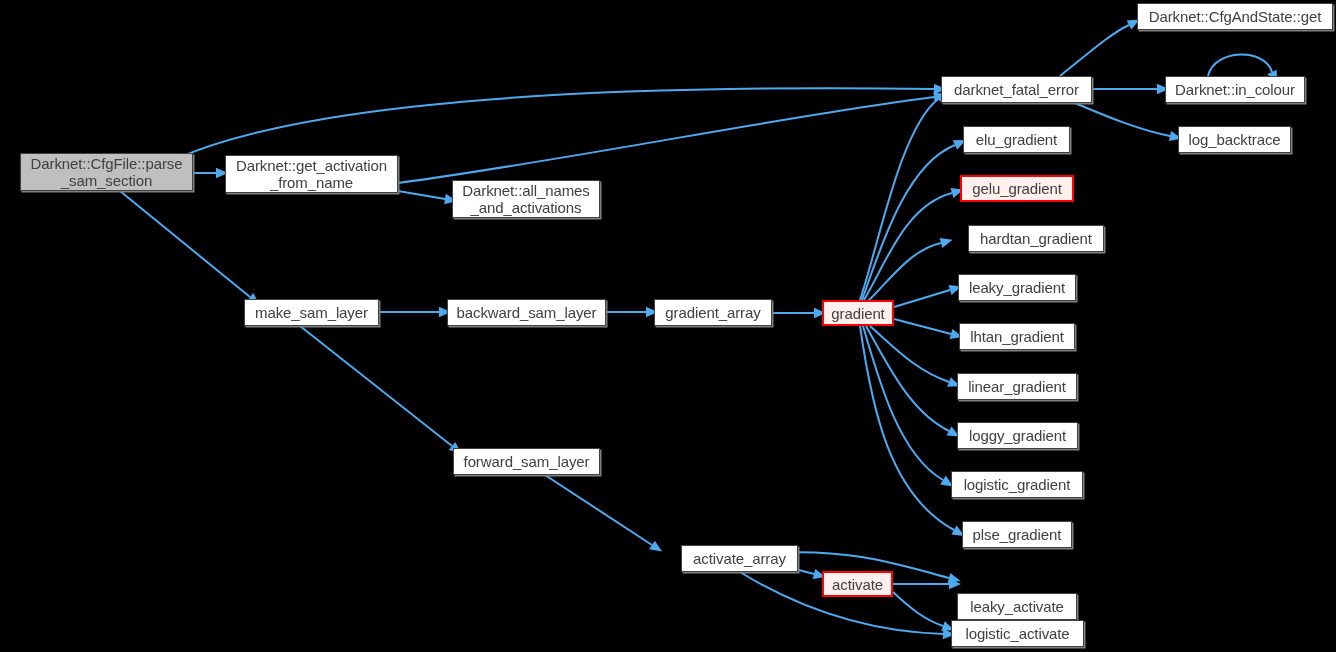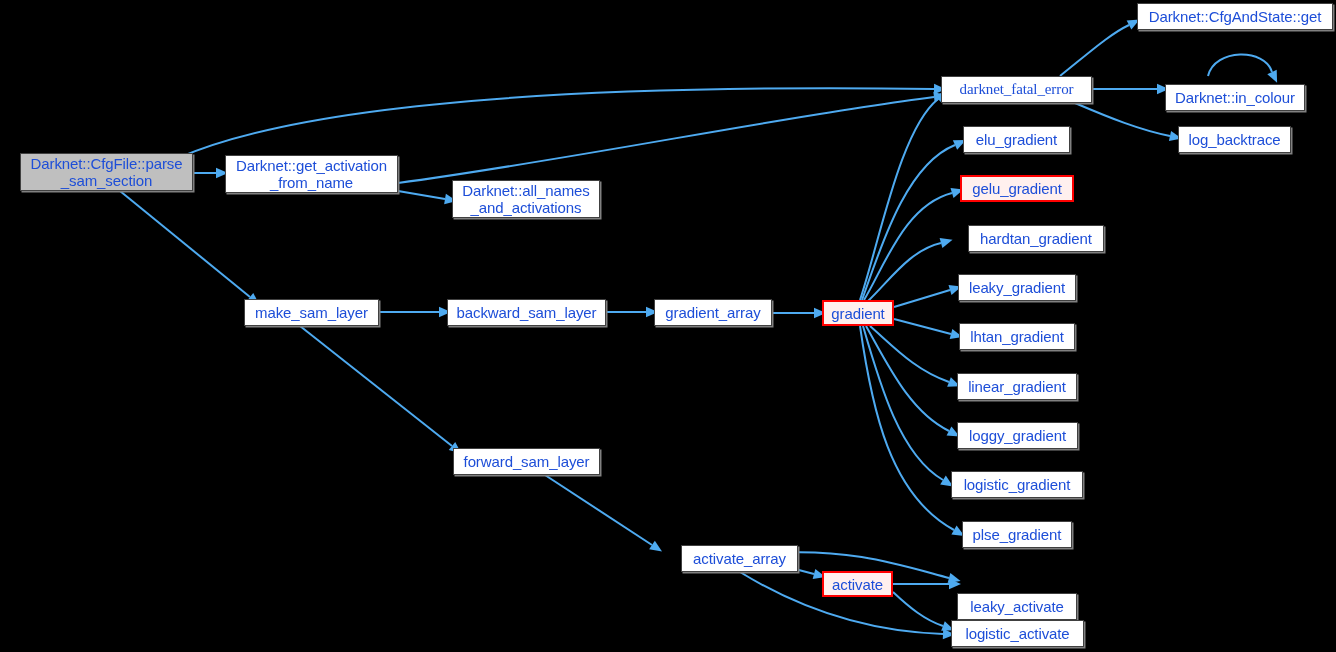--- a/index.html
+++ b/index.html
@@ -24,21 +24,21 @@
   }
   .node-box {
     position: absolute;
     box-sizing: border-box;
     display: flex;
     align-items: center;
     justify-content: center;
     text-align: center;
     font-size: 15px;
     line-height: 17px;
-    color: #1d4ed8;
+    color: #404040;
     white-space: pre;
     letter-spacing: -0.1px;
   }
   .node-normal {
     background: #ffffff;
     border: 1px solid #404040;
     box-shadow: 1.5px 1.5px 0 0 #808080;
   }
   .node-root {
     background: #bfbfbf;
@@ -192,23 +192,23 @@
 _from_name</span></div>
       <div class="node-box node-normal" style="left: 452px; top: 180px; width: 148px; height: 38px;"><span>Darknet::all_names
 _and_activations</span></div>
       <div class="node-box node-normal" style="left: 244px; top: 299px; width: 135px; height: 27px;"><span>make_sam_layer</span></div>
       <div class="node-box node-normal" style="left: 447px; top: 299px; width: 159px; height: 27px;"><span>backward_sam_layer</span></div>
       <div class="node-box node-normal" style="left: 654px; top: 299px; width: 118px; height: 27px;"><span>gradient_array</span></div>
       <div class="node-box node-highlight" style="left: 822px; top: 300px; width: 72px; height: 26px; align-items: center;"><span>gradient</span></div>
       <div class="node-box node-normal" style="left: 453px; top: 448px; width: 147px; height: 27px;"><span>forward_sam_layer</span></div>
       <div class="node-box node-normal" style="left: 681px; top: 545px; width: 117px; height: 27px;"><span>activate_array</span></div>
       <div class="node-box node-highlight" style="left: 822px; top: 571px; width: 71px; height: 26px;"><span>activate</span></div>
-      <div class="node-box node-normal" style="left: 941px; top: 76px; width: 151px; height: 27px; font-family: Liberation Serif, serif;"><span>darknet_fatal_error</span></div>
+      <div class="node-box node-normal" style="left: 941px; top: 76px; width: 151px; height: 27px;"><span>darknet_fatal_error</span></div>
       <div class="node-box node-normal" style="left: 1137px; top: 3px; width: 196px; height: 27px;"><span>Darknet::CfgAndState::get</span></div>
-      <div class="node-box node-normal" style="left: 1165px; top: 84px; width: 140px; height: 27px; text-align: right;"><span>Darknet::in_colour</span></div>
+      <div class="node-box node-normal" style="left: 1165px; top: 76px; width: 140px; height: 27px; text-align: right;"><span>Darknet::in_colour</span></div>
       <div class="node-box node-normal" style="left: 1178px; top: 126px; width: 113px; height: 27px;"><span>log_backtrace</span></div>
       <div class="node-box node-normal" style="left: 963px; top: 126px; width: 107px; height: 27px;"><span>elu_gradient</span></div>
       <div class="node-box node-highlight" style="left: 960px; top: 175px; width: 114px; height: 27px;"><span>gelu_gradient</span></div>
       <div class="node-box node-normal" style="left: 968px; top: 225px; width: 136px; height: 27px;"><span>hardtan_gradient</span></div>
       <div class="node-box node-normal" style="left: 958px; top: 274px; width: 118px; height: 27px;"><span>leaky_gradient</span></div>
       <div class="node-box node-normal" style="left: 959px; top: 323px; width: 116px; height: 27px;"><span>lhtan_gradient</span></div>
       <div class="node-box node-normal" style="left: 957px; top: 373px; width: 120px; height: 27px;"><span>linear_gradient</span></div>
       <div class="node-box node-normal" style="left: 957px; top: 422px; width: 121px; height: 27px;"><span>loggy_gradient</span></div>
       <div class="node-box node-normal" style="left: 951px; top: 471px; width: 132px; height: 27px;"><span>logistic_gradient</span></div>
       <div class="node-box node-normal" style="left: 962px; top: 521px; width: 110px; height: 27px;"><span>plse_gradient</span></div>

